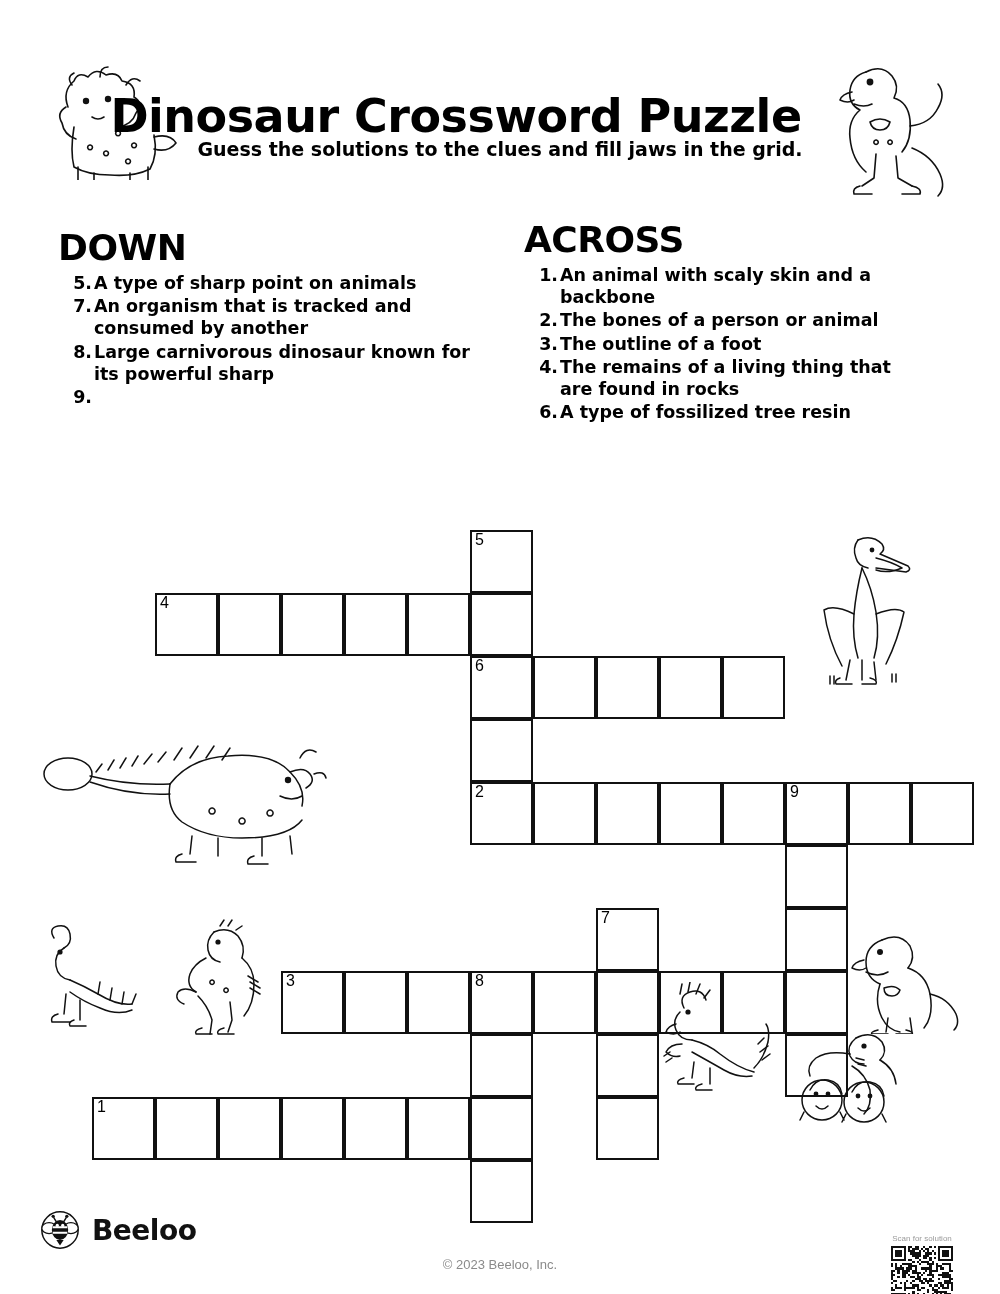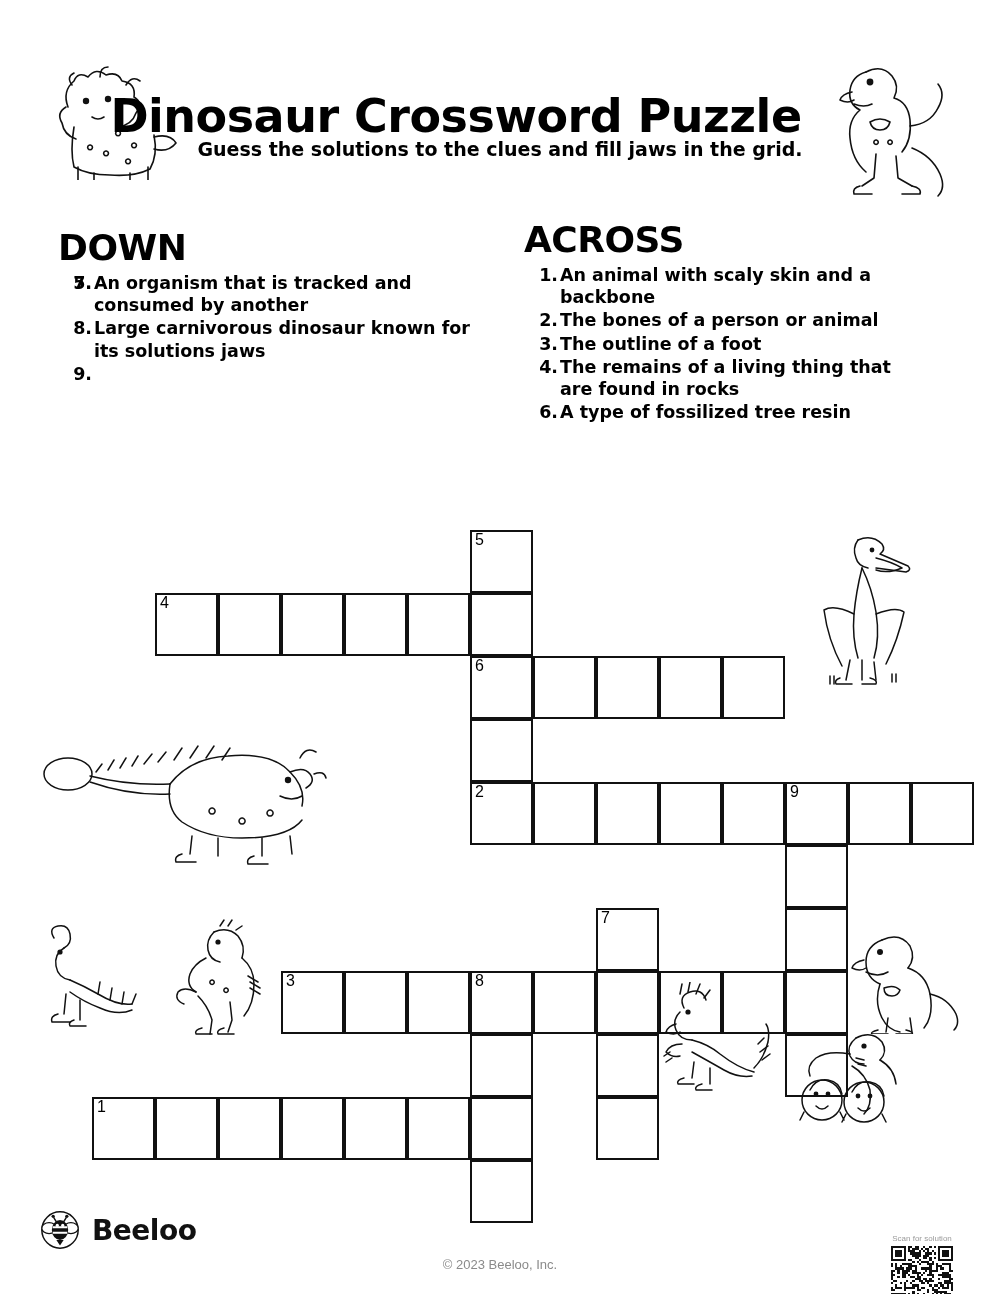--- a/index.html
+++ b/index.html
@@ -124,28 +124,29 @@
 
   <h1 class="title">Dinosaur Crossword Puzzle</h1>
   <div class="subtitle">Guess the solutions to the clues and fill jaws in the grid.</div>
 </div>
 
 <div class="clue-col down">
   <div class="clue-head">DOWN</div>
   <ol class="clue-list">
     <li>
       <span class="num">5.</span>
+      <span>A type of sharp point on animals</span>
     </li>
     <li>
       <span class="num">7.</span>
       <span>An organism that is tracked and consumed by another</span>
     </li>
     <li>
       <span class="num">8.</span>
-      <span>Large carnivorous dinosaur known for its solutions jaws</span>
+      <span>Large carnivorous dinosaur known for its powerful sharp</span>
     </li>
     <li>
       <span class="num">9.</span>
     </li>
   </ol>
 </div>
 
 <div class="clue-col across">
   <div class="clue-head">ACROSS</div>
   <ol class="clue-list">

